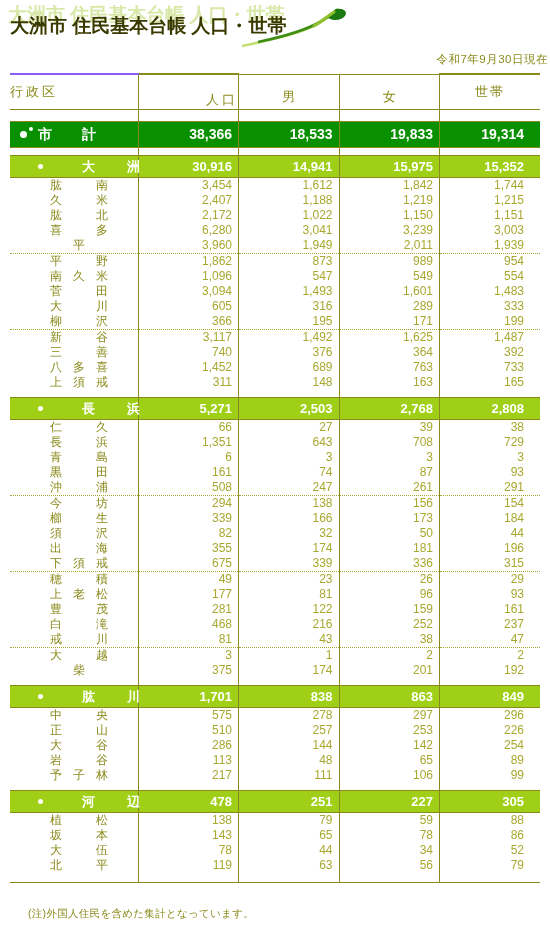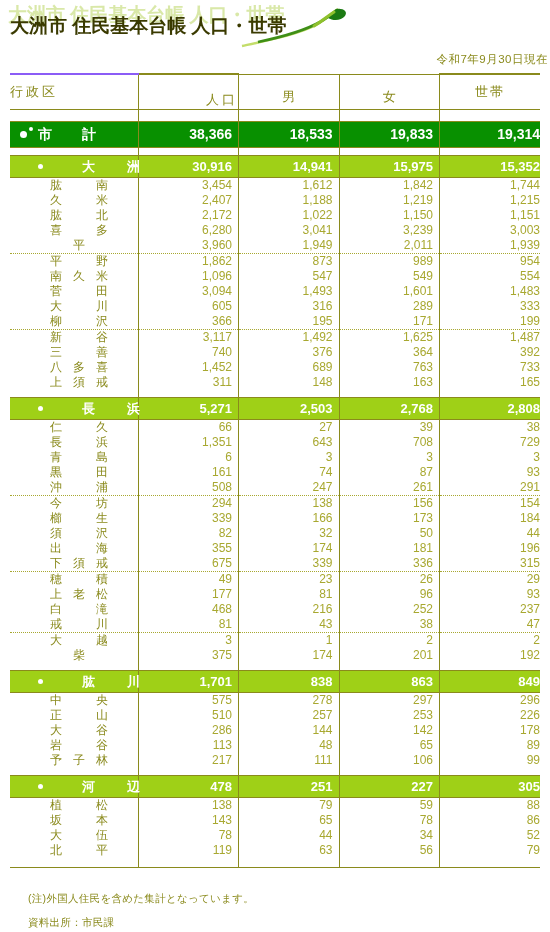--- a/index.html
+++ b/index.html
@@ -97,21 +97,21 @@
   tbody td{
     padding:0 6px 0 0;
     height:15px;
     line-height:15px;
     border-right:1.5px solid #8a8a1c;
     text-align:right;
     white-space:nowrap;
     font-size:12px;
     color:#a8a830;
   }
-  tbody td:last-child{border-right:0;padding-right:0;}
+  tbody td:last-child{border-right:0;padding-right:16px;}
   tbody td.area{
     text-align:left;
     padding-left:0;
     color:#8a8a1c;
   }
   td.area .nm{display:inline-block;}
 
   
   .nm2{width:58px;margin-left:40px;display:inline-block;text-align:justify;text-align-last:justify;}
   .nm3{width:58px;margin-left:40px;display:inline-block;text-align:justify;text-align-last:justify;}
@@ -438,20 +438,27 @@
           <td>29</td>
         </tr>
         <tr class="data">
           <td class="area"><span class="nm nm3">上老松</span></td>
           <td>177</td>
           <td>81</td>
           <td>96</td>
           <td>93</td>
         </tr>
         <tr class="data">
+          <td class="area"><span class="nm nm2">豊茂</span></td>
+          <td>281</td>
+          <td>122</td>
+          <td>159</td>
+          <td>161</td>
+        </tr>
+        <tr class="data">
           <td class="area"><span class="nm nm2">白滝</span></td>
           <td>468</td>
           <td>216</td>
           <td>252</td>
           <td>237</td>
         </tr>
         <tr class="data dotted">
           <td class="area"><span class="nm nm2">戒川</span></td>
           <td>81</td>
           <td>43</td>
@@ -498,21 +505,21 @@
           <td>510</td>
           <td>257</td>
           <td>253</td>
           <td>226</td>
         </tr>
         <tr class="data">
           <td class="area"><span class="nm nm2">大谷</span></td>
           <td>286</td>
           <td>144</td>
           <td>142</td>
-          <td>178</td>
+          <td>254</td>
         </tr>
         <tr class="data">
           <td class="area"><span class="nm nm2">岩谷</span></td>
           <td>113</td>
           <td>48</td>
           <td>65</td>
           <td>89</td>
         </tr>
         <tr class="data">
           <td class="area"><span class="nm nm3">予子林</span></td>

